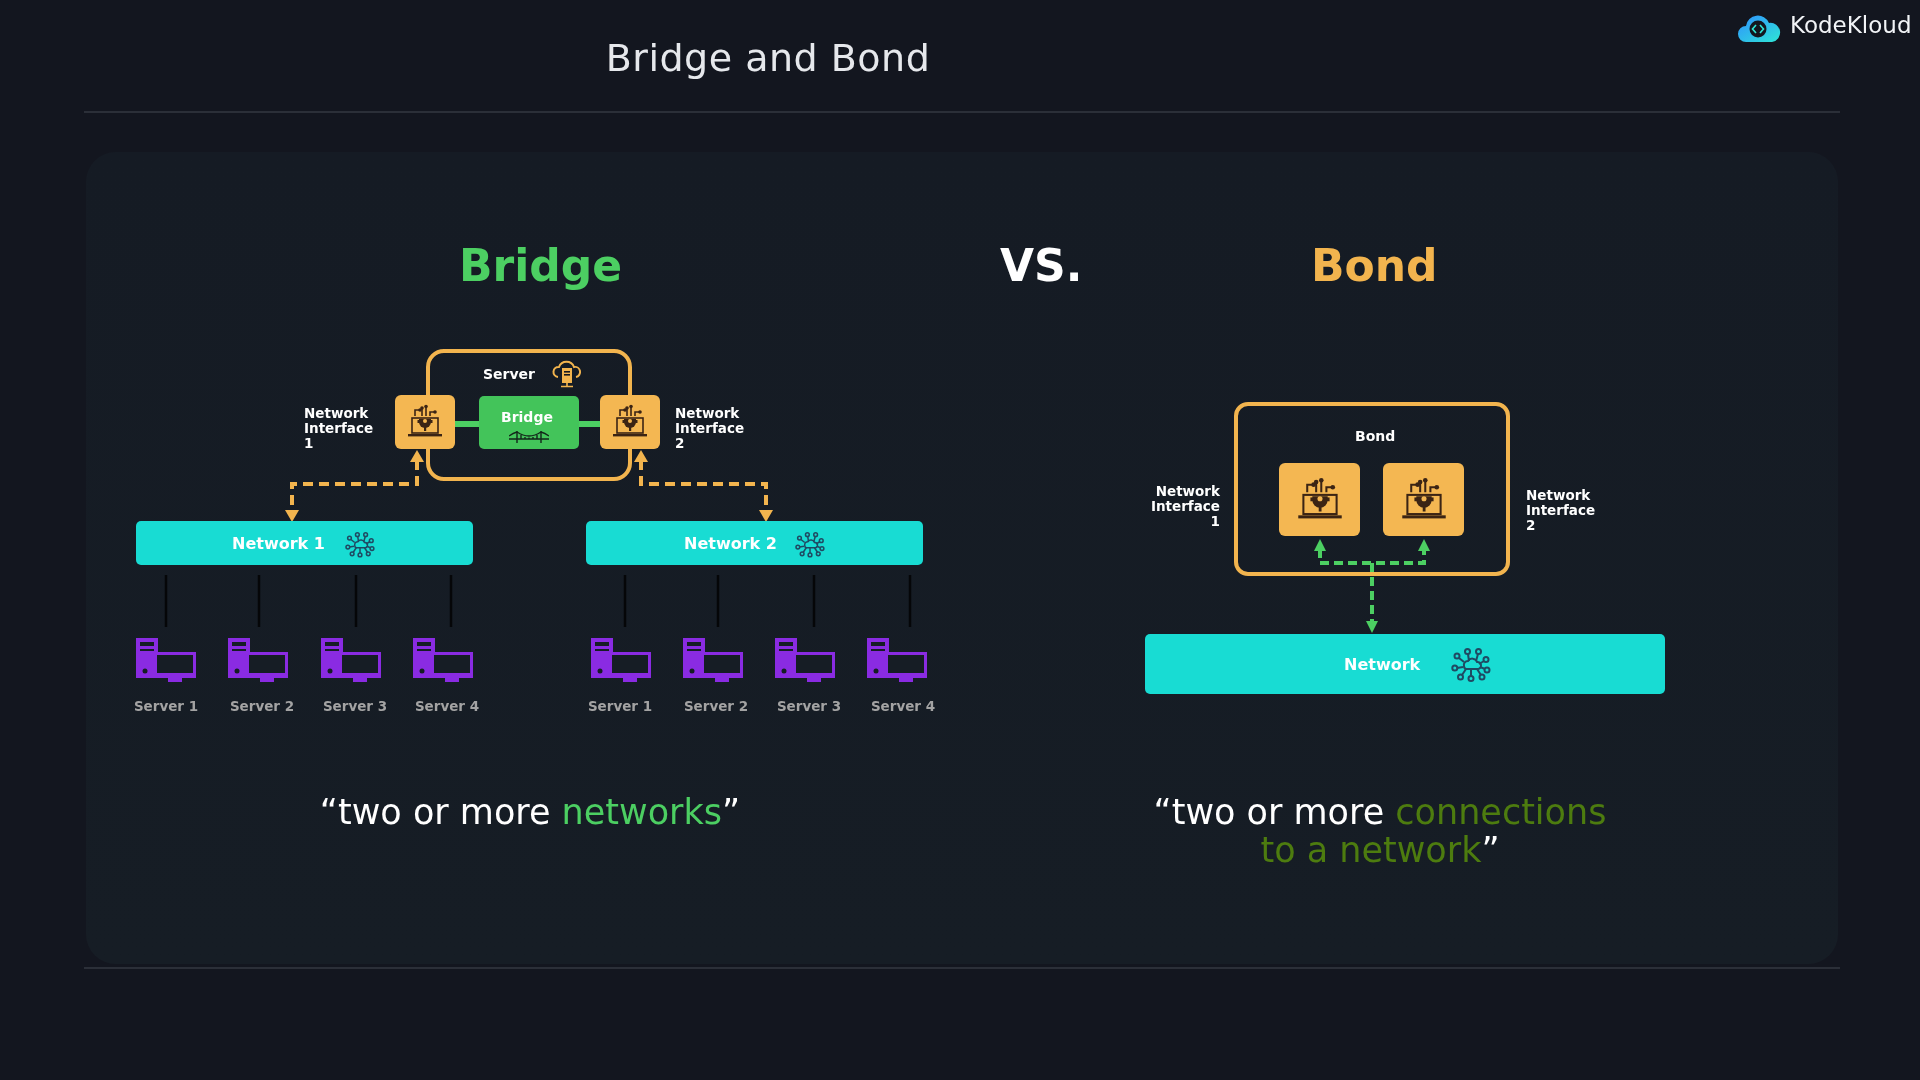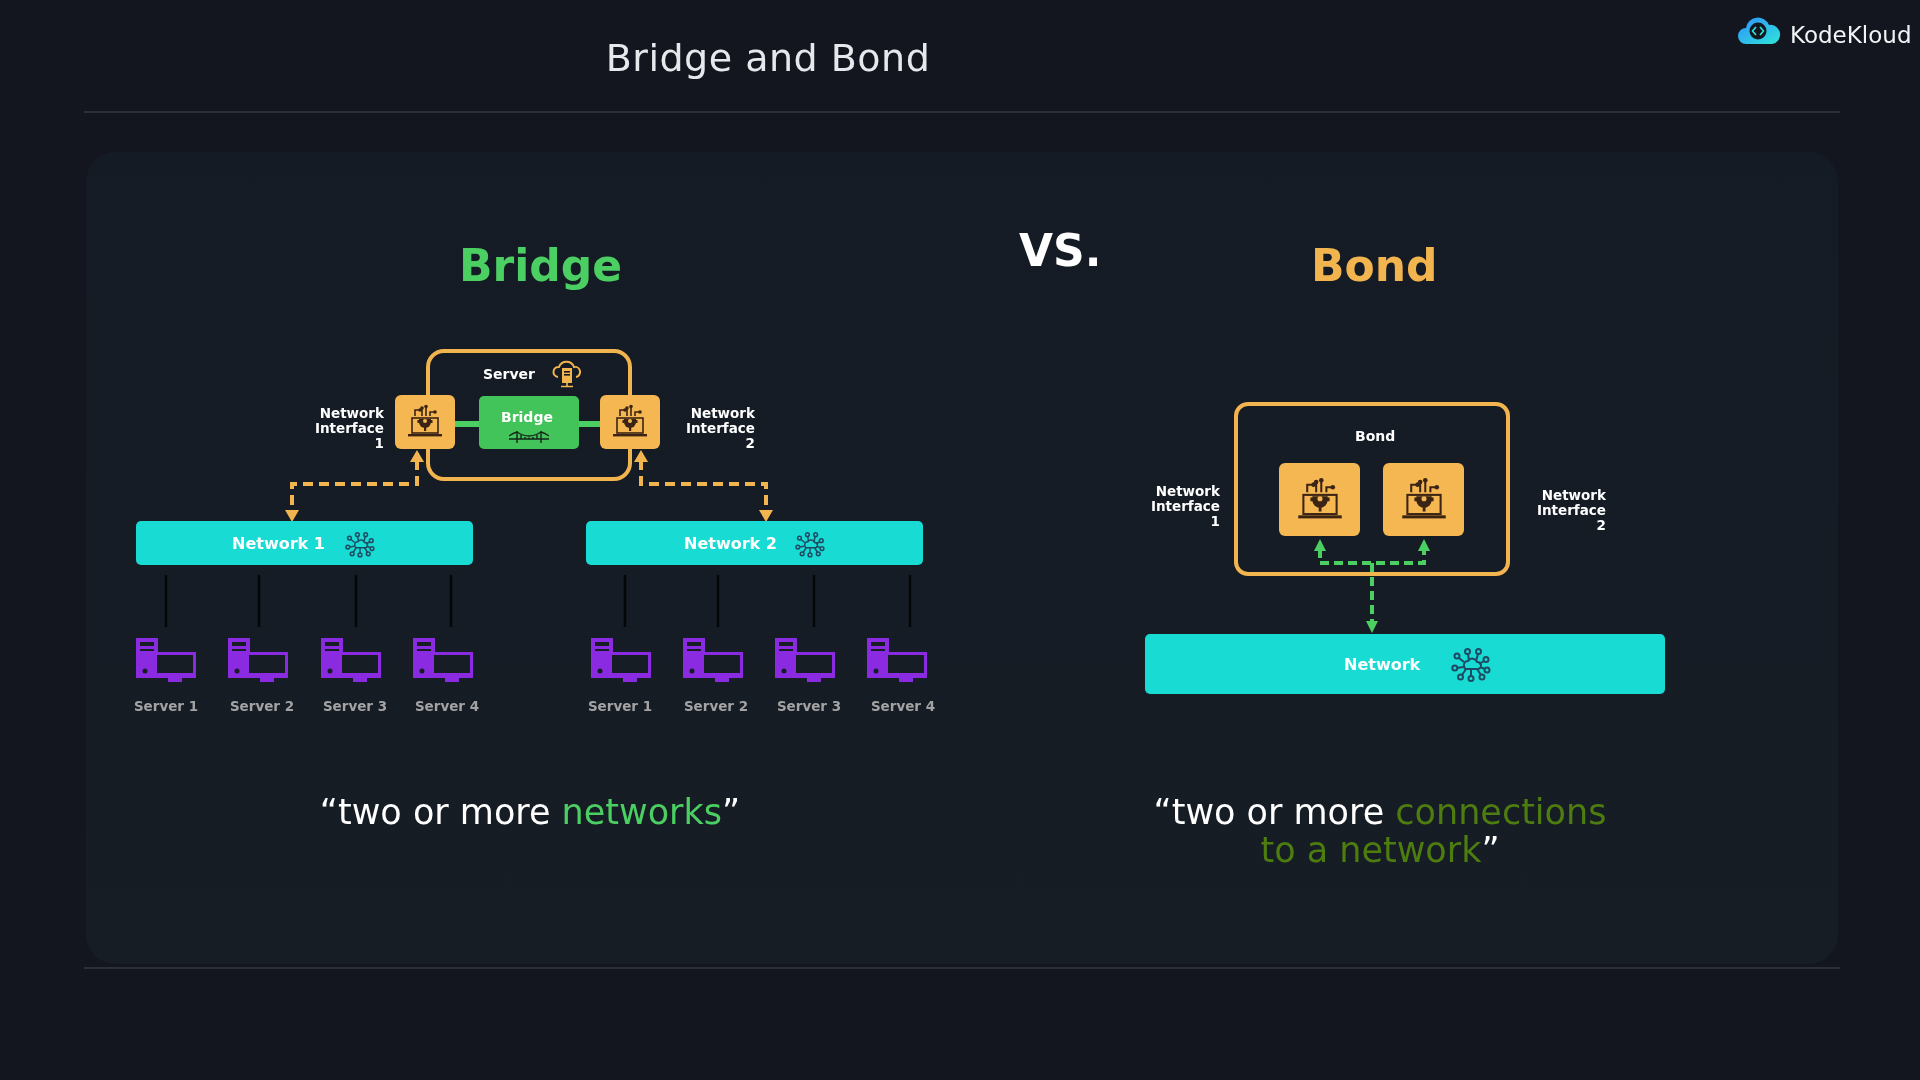--- a/index.html
+++ b/index.html
@@ -8,30 +8,30 @@
     background:#13161f;
     font-family:"DejaVu Sans", sans-serif;
     position:relative;
     color:#ffffff;
   }
   .abs { position:absolute; }
   .title {
     left:0; width:1536px; top:36px; text-align:center;
     font-size:38px; color:#e6e8ec; letter-spacing:0.5px;
   }
-  .logo { left:1736px; top:12px; height:36px; display:flex; align-items:flex-end; gap:8px; }
+  .logo { left:1736px; top:12px; height:36px; display:flex; align-items:flex-start; gap:8px; }
   .logo-text { font-size:23px; color:#f2f4f7; }
   .rule { height:2px; background:#2b2f38; }
   .panel {
     left:86px; top:152px; width:1752px; height:812px;
     background:linear-gradient(180deg,#151b24 0%, #161d25 100%);
     border-radius:30px;
   }
   .heading { font-size:44px; font-weight:bold; }
-  .lbl { font-size:13.5px; color:#ffffff; line-height:15px;text-align:right; }
+  .lbl { font-size:13.5px; color:#ffffff; line-height:15px; }
   .lbl-b { font-weight:bold; }
   .orange-box {
     background:#f4b752; border-radius:6px;
     display:flex; align-items:center; justify-content:center;
   }
   .outline-box { border:4px solid #f2b44e; border-radius:18px; }
   .net-bar {
     background:#18dcd3; border-radius:5px;
   }
   .net-lbl { font-size:16px; color:#ffffff; font-weight:bold; }
@@ -116,21 +116,21 @@
     <path d="M20 13 l-3.5 4 l3.5 4 M24 13 l3.5 4 l-3.5 4" stroke="#2ee6d6" stroke-width="1.6" fill="none"></path>
   </svg>
   <span class="logo-text">KodeKloud</span>
 </div>
 
 <div class="abs rule" style="left:84px; top:111px; width:1756px;"></div>
 <div class="abs panel"></div>
 <div class="abs rule" style="left:84px; top:967px; width:1756px;"></div>
 
 <div class="abs heading" style="left:459px; top:240px; color:#4ccf62;">Bridge</div>
-<div class="abs heading" style="left:1000px; top:225px; color:#ffffff;margin-left:19px;">VS.</div>
+<div class="abs heading" style="left:1000px; top:240px; color:#ffffff;">VS.</div>
 <div class="abs heading" style="left:1311px; top:240px; color:#f2b44e;">Bond</div>
 
 <div class="abs outline-box" style="left:426px; top:349px; width:198px; height:124px;"></div>
 <div class="abs lbl lbl-b" style="left:483px; top:367px; font-size:14px;">Server</div>
 <svg class="abs" style="left:551px; top:357px;" width="32" height="32" viewBox="0 0 32 32">
   <path d="M7 20 a5 5 0 0 1 1-10 a8 8 0 0 1 15 0 a5 5 0 0 1 2 10" fill="none" stroke="#f2b44e" stroke-width="2"></path>
   <rect x="11" y="11" width="10" height="15" fill="#f2b44e"></rect>
   <rect x="13" y="14" width="6" height="1.6" fill="#13161f"></rect>
     <rect x="13" y="17" width="6" height="1.6" fill="#13161f"></rect>
   <path d="M16 26 v3 M10 29.5 h12" stroke="#f2b44e" stroke-width="1.6"></path>

